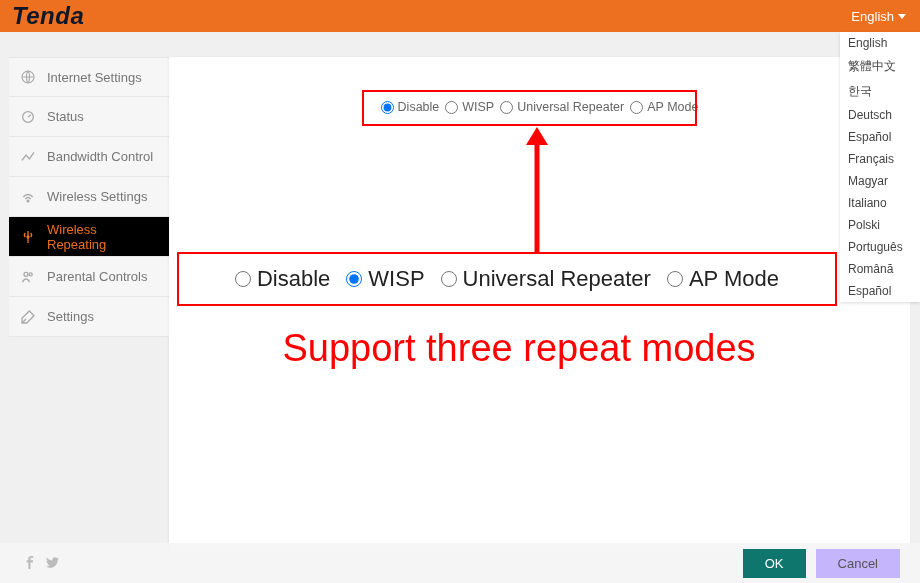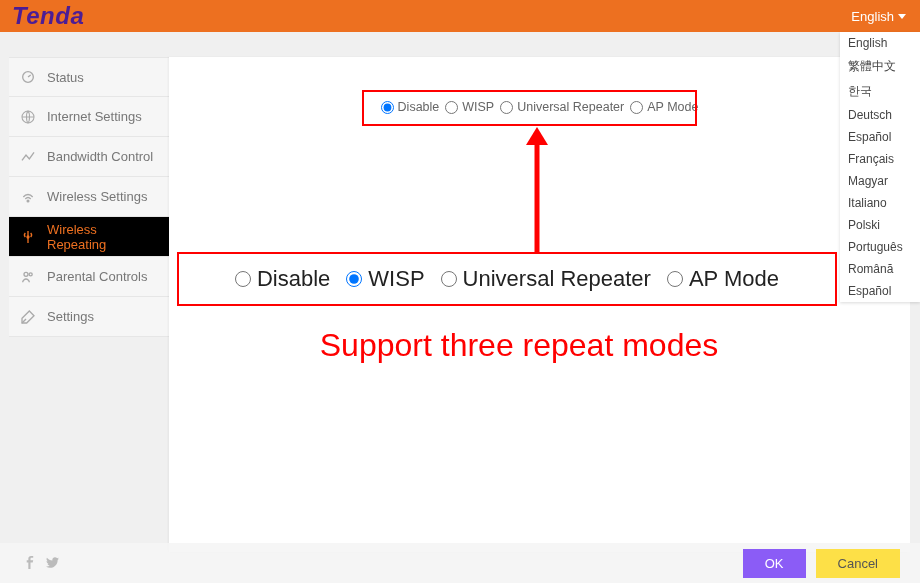--- a/index.html
+++ b/index.html
@@ -15,21 +15,21 @@
   }
   .header {
     background: #ed7020;
     height: 32px;
     display: flex;
     justify-content: space-between;
     align-items: center;
     padding: 0 14px 0 12px;
   }
   .brand {
-    color: #4c1d95;
+    color: #0f172a;
     font-style: italic;
     font-weight: 700;
     font-size: 24px;
     letter-spacing: 0.5px;
   }
   .lang-toggle {
     color: #fff;
     font-size: 13px;
     cursor: pointer;
     display: flex;
@@ -146,43 +146,43 @@
   }
   .zoom-row label { display: inline-flex; align-items: center; gap: 6px; cursor: pointer; }
   .zoom-row input[type=radio] { width:16px; height:16px; }
   .caption {
     position: absolute;
     top: 270px;
     left: 70px;
     width: 560px;
     text-align: center;
     color: #ff0000;
-    font-size: 32px;
+    font-size: 38px;
   }
   .footer {
     position: absolute;
     bottom: 0;
     left: 0; right: 0;
     height: 40px;
     background: rgba(245,245,245,0.9);
     display: flex;
     justify-content: space-between;
     align-items: center;
     padding: 0 20px 0 24px;
   }
   .socials { color: #bbb; font-size: 15px; display: flex; gap: 8px; }
   .footer-btns { display: flex; gap: 10px; }
   .btn {
     padding: 7px 22px;
     font-size: 13px;
     border: none;
     cursor: pointer;
   }
-  .btn-ok { background: #8b5cf6; color: #fff; }
-  .btn-cancel { background: #fde047; color: #555; }
+  .btn-ok { background: #0f766e; color: #fff; }
+  .btn-cancel { background: #c4b5fd; color: #555; }
 </style>
 </head>
 <body>
 
 <div class="header">
   <span class="brand">Tenda</span>
   <span class="lang-toggle">
     <span>English</span>
     <span class="caret"></span>
   </span>
@@ -201,35 +201,35 @@
     <div class="lang-item">Português</div>
     <div class="lang-item">Română</div>
     <div class="lang-item">Español</div>
   </div>
 
 <div class="page-body">
 
   <div class="sidebar" id="sidebar">
       <div class="side-item">
         <span class="s-icon">
-          <svg viewBox="0 0 24 24" width="16" height="16" fill="none" stroke="currentColor" stroke-width="2">
-            <circle cx="12" cy="12" r="8"></circle>
-            <path d="M12 12l4-3"></path>
-          </svg>
-        </span>
-        <span>Status</span>
-      </div>
-      <div class="side-item">
-        <span class="s-icon">
           <svg viewBox="0 0 24 24" width="16" height="16" fill="none" stroke="currentColor" stroke-width="1.6">
             <circle cx="12" cy="12" r="9"></circle>
             <path d="M3 12h18M12 3c3 3 3 15 0 18M12 3c-3 3-3 15 0 18"></path>
           </svg>
         </span>
         <span>Internet Settings</span>
+      </div>
+      <div class="side-item">
+        <span class="s-icon">
+          <svg viewBox="0 0 24 24" width="16" height="16" fill="none" stroke="currentColor" stroke-width="2">
+            <circle cx="12" cy="12" r="8"></circle>
+            <path d="M12 12l4-3"></path>
+          </svg>
+        </span>
+        <span>Status</span>
       </div>
       <div class="side-item">
         <span class="s-icon">
           <svg viewBox="0 0 24 24" width="16" height="16" fill="none" stroke="currentColor" stroke-width="2">
             <path d="M3 17l6-8 5 6 7-10"></path>
           </svg>
         </span>
         <span>Bandwidth Control</span>
       </div>
       <div class="side-item">

